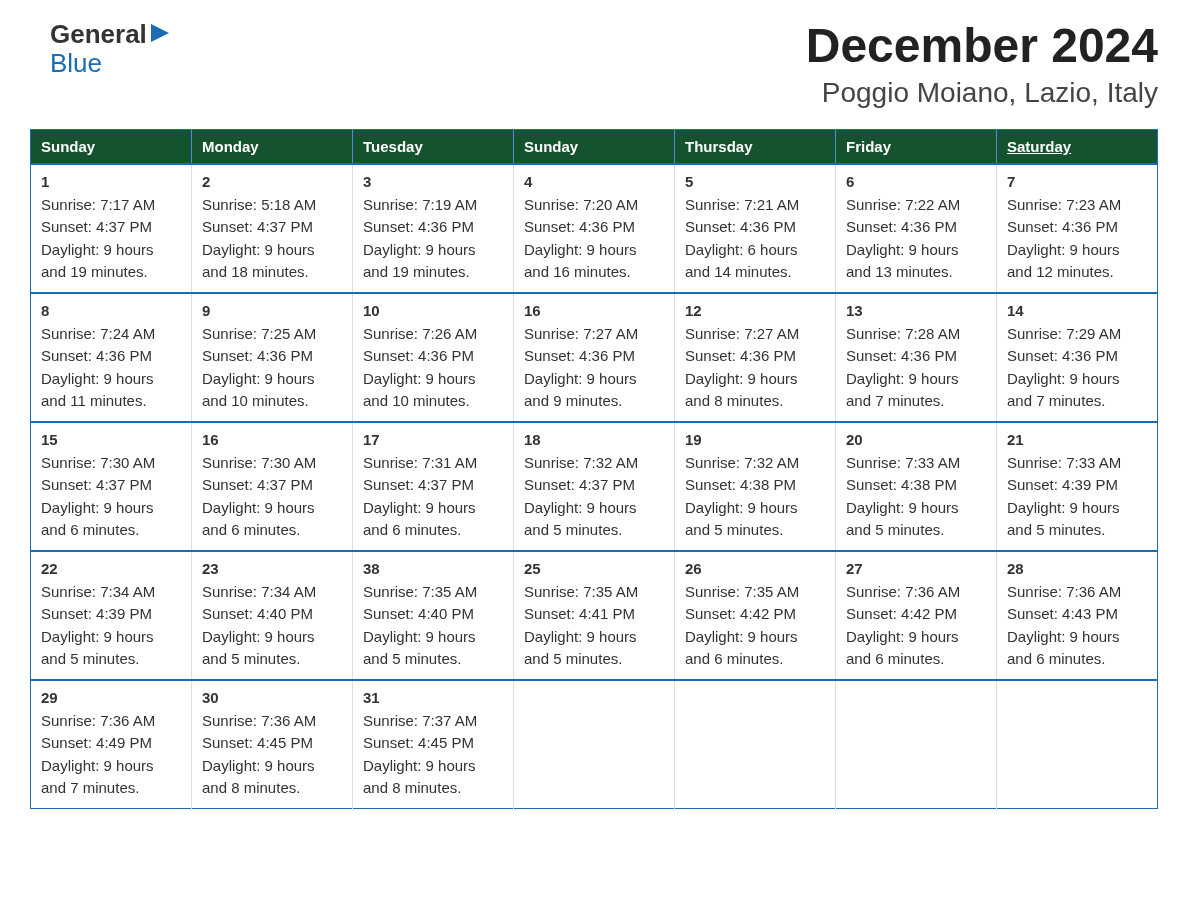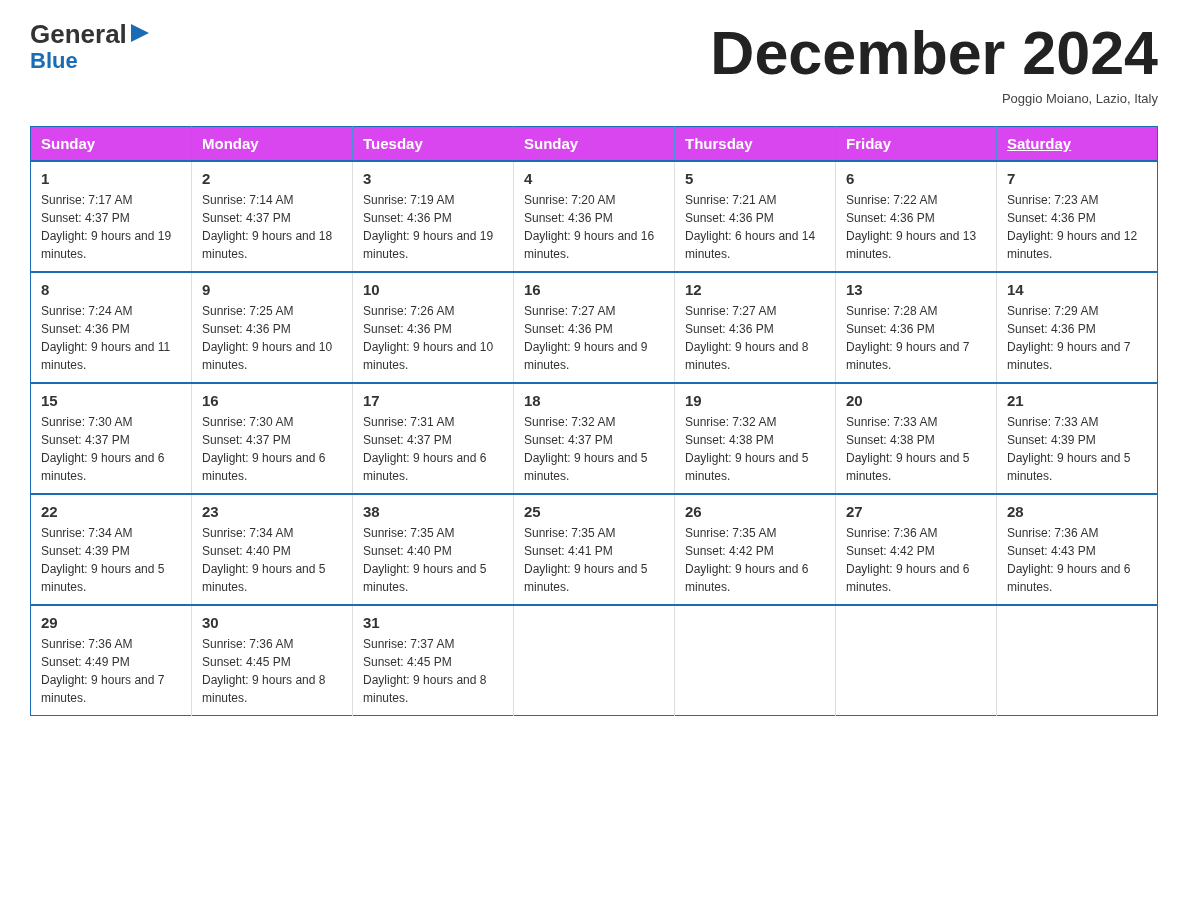--- a/index.html
+++ b/index.html
@@ -13,58 +13,59 @@
     .header {
       display: flex;
       justify-content: space-between;
       align-items: flex-start;
       margin-bottom: 20px;
     }
     .logo {
       display: flex;
       flex-direction: column;
       align-items: flex-start;
+      margin-left: 20px;
     }
     .logo-general {
       font-size: 26px;
       font-weight: bold;
       color: #333;
       line-height: 1.1;
     }
     .logo-blue {
-      font-size: 22px;
-      font-weight: bold;
+      font-size: 26px;
+      font-weight: normal;
       color: #1a6db5;
       line-height: 1.1;
     }
     .logo-top-row {
       display: flex;
       align-items: center;
     }
     .title-block {
       text-align: right;
     }
     .title-block h1 {
-      font-size: 61px;
+      font-size: 48px;
       font-weight: 900;
       color: #222;
       line-height: 1.1;
     }
     .title-block .subtitle {
-      font-size: 13px;
+      font-size: 28px;
       color: #444;
       margin-top: 4px;
     }
     .calendar {
       width: 100%;
       border-collapse: collapse;
       border: 1px solid #1a6db5;
     }
     .calendar thead tr {
-      background-color: #d946ef;
+      background-color: #14532d;
     }
     .calendar thead th {
       color: #fff;
       font-size: 15px;
       font-weight: 600;
       padding: 8px 10px;
       text-align: left;
       border-right: 1px solid #4a90d9;
     }
     .calendar thead th:last-child {
@@ -88,21 +89,21 @@
       border-right: none;
     }
     .day-number {
       font-size: 15px;
       font-weight: 600;
       margin-bottom: 4px;
       display: block;
     }
     .day-info {
       line-height: 1.5;
-      font-size: 12px;
+      font-size: 15px;
     }
     .empty-cell {
       background: #fff;
     }
   </style>
 </head>
 <body>
 
 <div class="header">
   <div class="logo">
@@ -138,21 +139,21 @@
         <span class="day-number">1</span>
         <div class="day-info">
           <span>Sunrise: 7:17 AM</span><br>
           <span>Sunset: 4:37 PM</span><br>
           <span>Daylight: 9 hours and 19 minutes.</span>
         </div>
       </td>
         <td>
         <span class="day-number">2</span>
         <div class="day-info">
-          <span>Sunrise: 7:14 AM</span><br>
+          <span>Sunrise: 5:18 AM</span><br>
           <span>Sunset: 4:37 PM</span><br>
           <span>Daylight: 9 hours and 18 minutes.</span>
         </div>
       </td>
         <td>
         <span class="day-number">3</span>
         <div class="day-info">
           <span>Sunrise: 7:19 AM</span><br>
           <span>Sunset: 4:36 PM</span><br>
           <span>Daylight: 9 hours and 19 minutes.</span>

